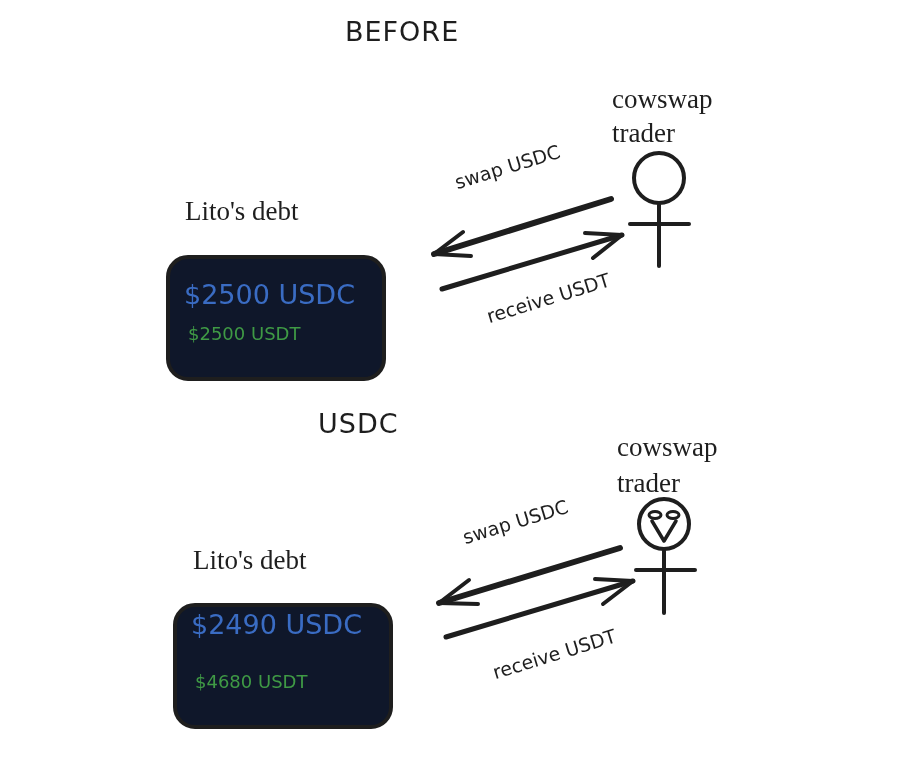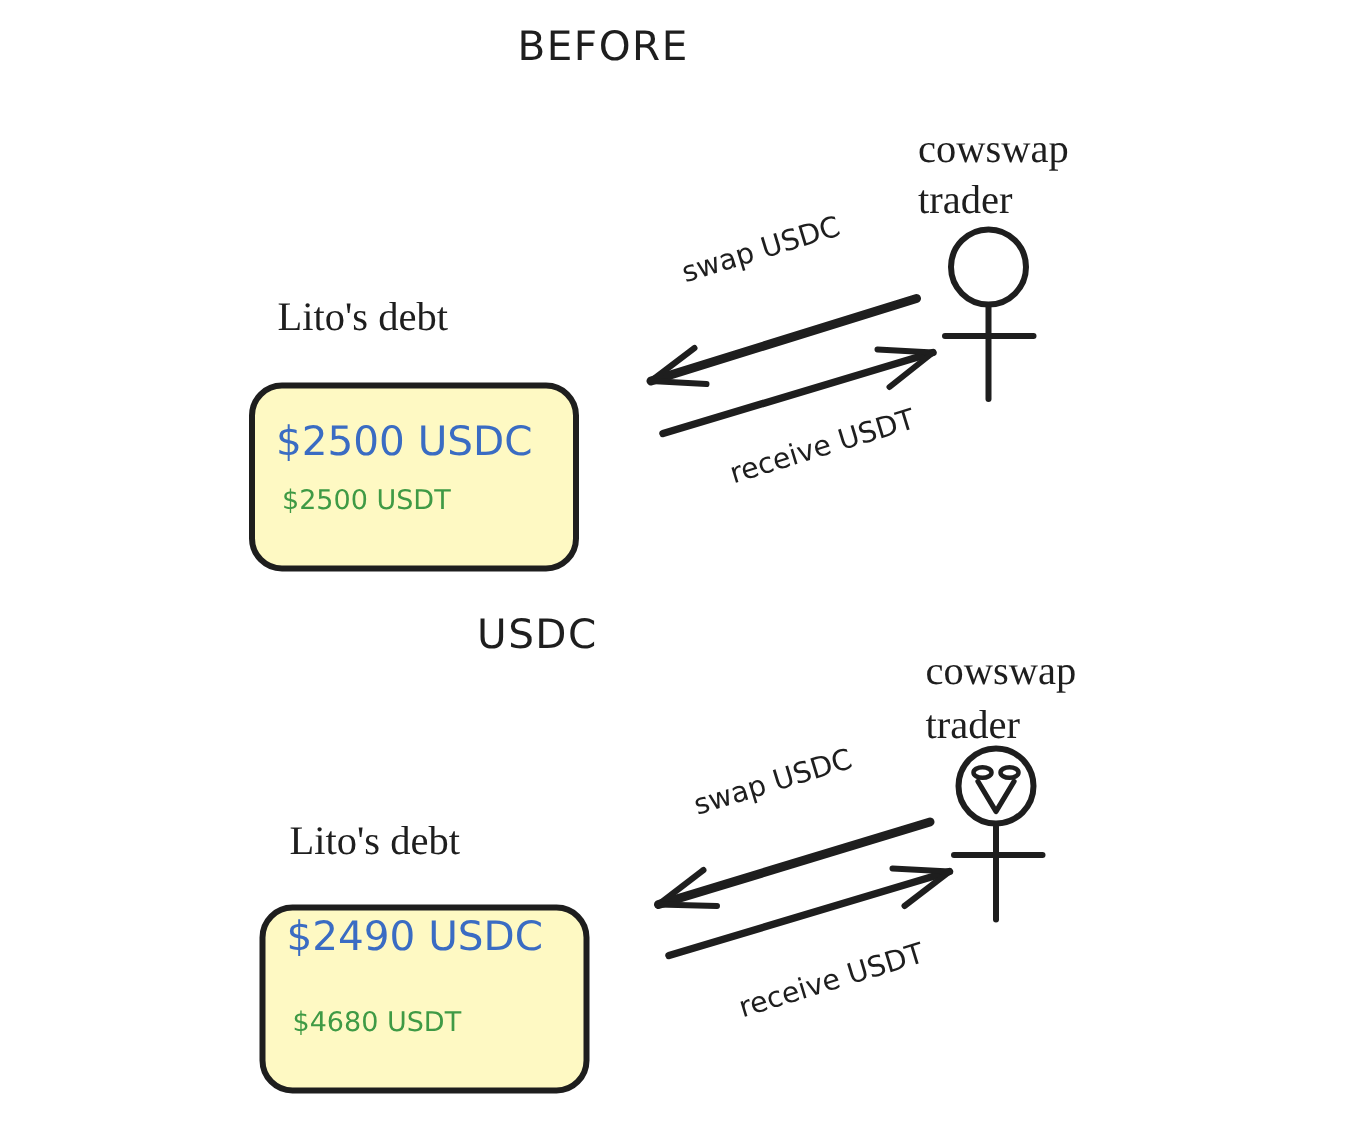--- a/index.html
+++ b/index.html
@@ -2,21 +2,21 @@
 <html><head>
   <meta charset="utf-8">
   <style>
     html, body { margin: 0; padding: 0; background: #ffffff; }
     body { width: 900px; height: 763px; position: relative; overflow: hidden;
            font-family: "DejaVu Sans", sans-serif; color: #1e1e1e; }
     .txt { position: absolute; white-space: nowrap; font-family: "DejaVu Sans", sans-serif; }
     .heading { font-size: 27px; letter-spacing: 1px; }
     .label { font-size: 27px; font-family: Liberation Serif, serif; }
     .small { font-size: 19px; }
-    .box { position: absolute; border: 4px solid #1e1e1e; border-radius: 22px; background: #fef9c3; }
+    .box { position: absolute; border: 4px solid #1e1e1e; border-radius: 22px; background: #0f172a; }
     .usdc { color: #3a6cc3; font-size: 27px; }
     .usdt { color: #3f9a45; font-size: 18px; }
     svg { position: absolute; left: 0; top: 0; }
   </style>
 </head>
 <body>
 
 <div class="txt heading" style="left:330px; top:16px;margin-left:15px;">BEFORE</div>
 
 <div class="txt label" style="left:612px; top:84px;">cowswap</div>

